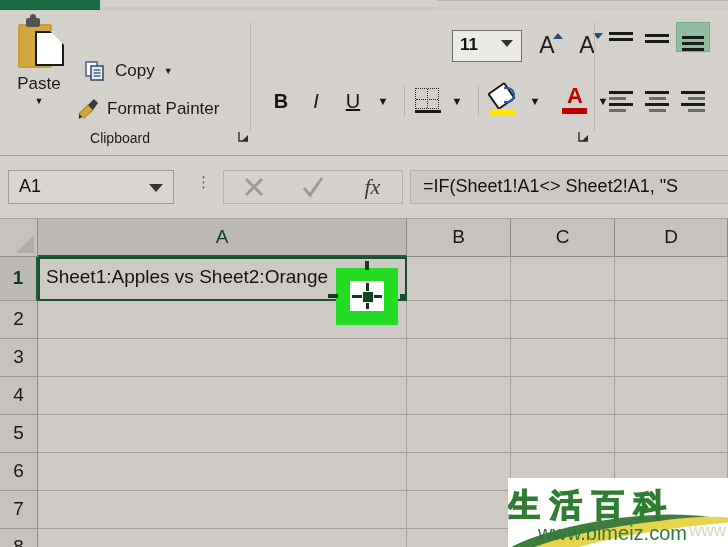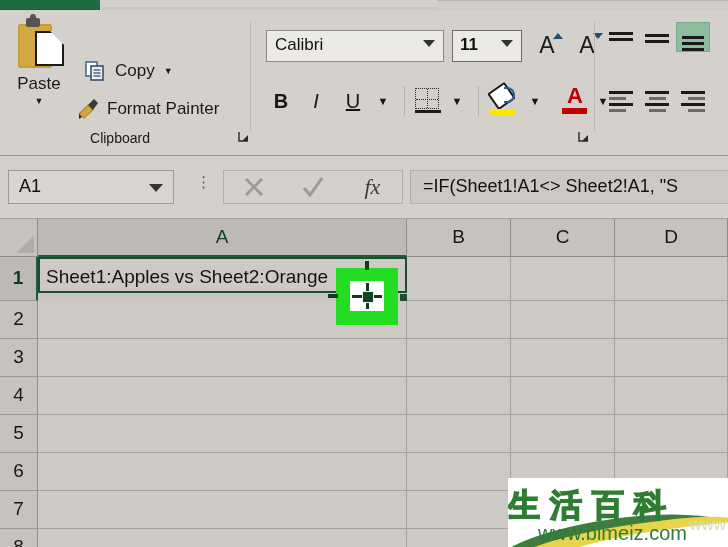--- a/index.html
+++ b/index.html
@@ -523,21 +523,21 @@
   }
   .wm-url {
     position: absolute; left: 30px; top: 44px;
     font-size: 20px;
     color: #2f7a3a;
     font-family: "Liberation Sans", sans-serif;
     white-space: nowrap;
     z-index: 3;
   }
   .wm-ghost {
-    position: absolute; right: 2px; bottom: 12px;
+    position: absolute; right: 2px; bottom: 6px;
     font-size: 17px;
     color: #cfe0b8;
     z-index: 2;
   }
 </style>
 </head>
 <body>
 
 <div id="app">
 
@@ -587,24 +587,20 @@
 
     <div class="grp-sep" style="left:250px;"></div>
     <div class="grp-label" style="left:60px; top:120px; width:120px;">Clipboard</div>
     <div class="launcher" style="left:238px; top:121px;">
       <svg width="12" height="12" viewBox="0 0 12 12">
         <path d="M1 1 L1 10 L10 10" fill="none" stroke="#2b2b2b" stroke-width="1.4"></path>
         <path d="M10 4 L10 10 L4 10 Z" fill="#2b2b2b"></path>
       </svg>
     </div>
 
-    <div class="font-name-box">
-      <span class="font-name-text">Calibri</span>
-      <span class="box-caret"></span>
-    </div>
     <div class="font-size-box">
       <span class="font-size-text">11</span>
       <span class="box-caret"></span>
     </div>
 
     <div class="grow-a" style="left:530px;">
       <span>A</span>
       <span class="ab-mark ab-up"></span>
     </div>
     <div class="shrink-a" style="left:570px;">
@@ -722,21 +718,21 @@
 
     <div class="rowhdr sel" style="top:38px;  height:44px; line-height:42px;">1</div>
     <div class="rowhdr" style="top:82px;  height:38px; line-height:36px;">2</div>
     <div class="rowhdr" style="top:120px; height:38px; line-height:36px;">3</div>
     <div class="rowhdr" style="top:158px; height:38px; line-height:36px;">4</div>
     <div class="rowhdr" style="top:196px; height:38px; line-height:36px;">5</div>
     <div class="rowhdr" style="top:234px; height:38px; line-height:36px;">6</div>
     <div class="rowhdr" style="top:272px; height:38px; line-height:36px;">7</div>
     <div class="rowhdr" style="top:310px; height:38px; line-height:36px;">8</div>
 
-    <div class="cell-a1" style="left:38px; top:38px; width:369px; height:36px;">
+    <div class="cell-a1" style="left:38px; top:38px; width:369px; height:44px;">
       <span class="a1-text">Sheet1:Apples vs Sheet2:Orange</span>
     </div>
     <div class="fill-handle" style="left:400px; top:75px;"></div>
     <div class="cell" style="left:407px; top:38px; width:104px; height:44px;"></div>
     <div class="cell" style="left:511px; top:38px; width:104px; height:44px;"></div>
     <div class="cell" style="left:615px; top:38px; width:113px; height:44px;"></div>
 
     <div class="cell" style="left:38px;  top:82px;  width:369px; height:38px;"></div>
     <div class="cell" style="left:407px; top:82px;  width:104px; height:38px;"></div>
     <div class="cell" style="left:511px; top:82px;  width:104px; height:38px;"></div>

